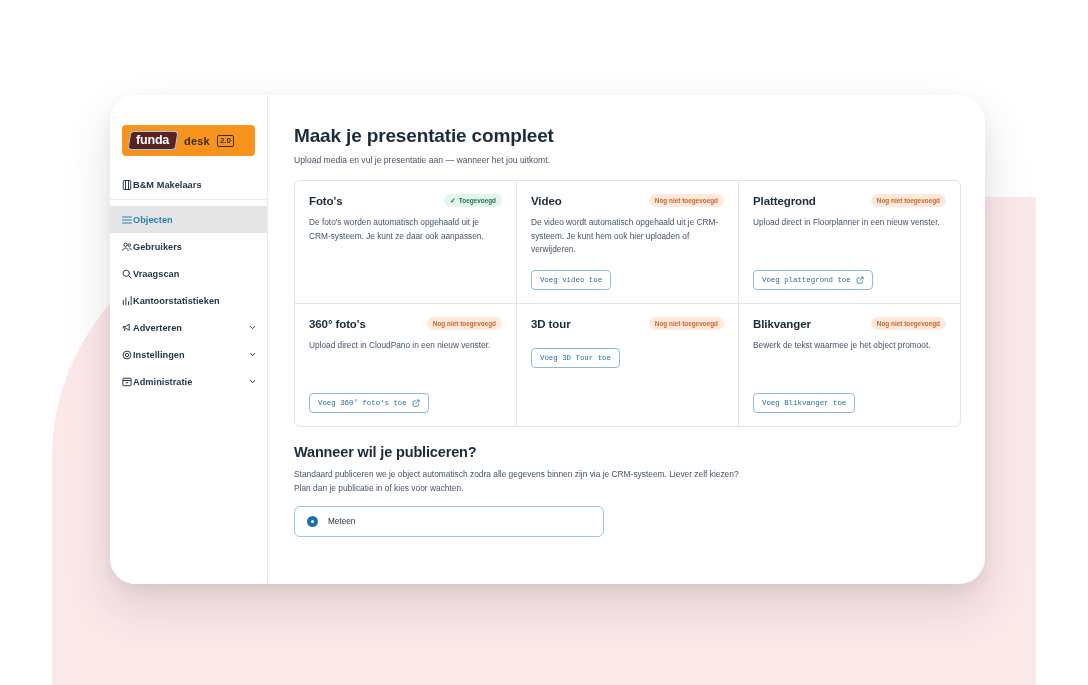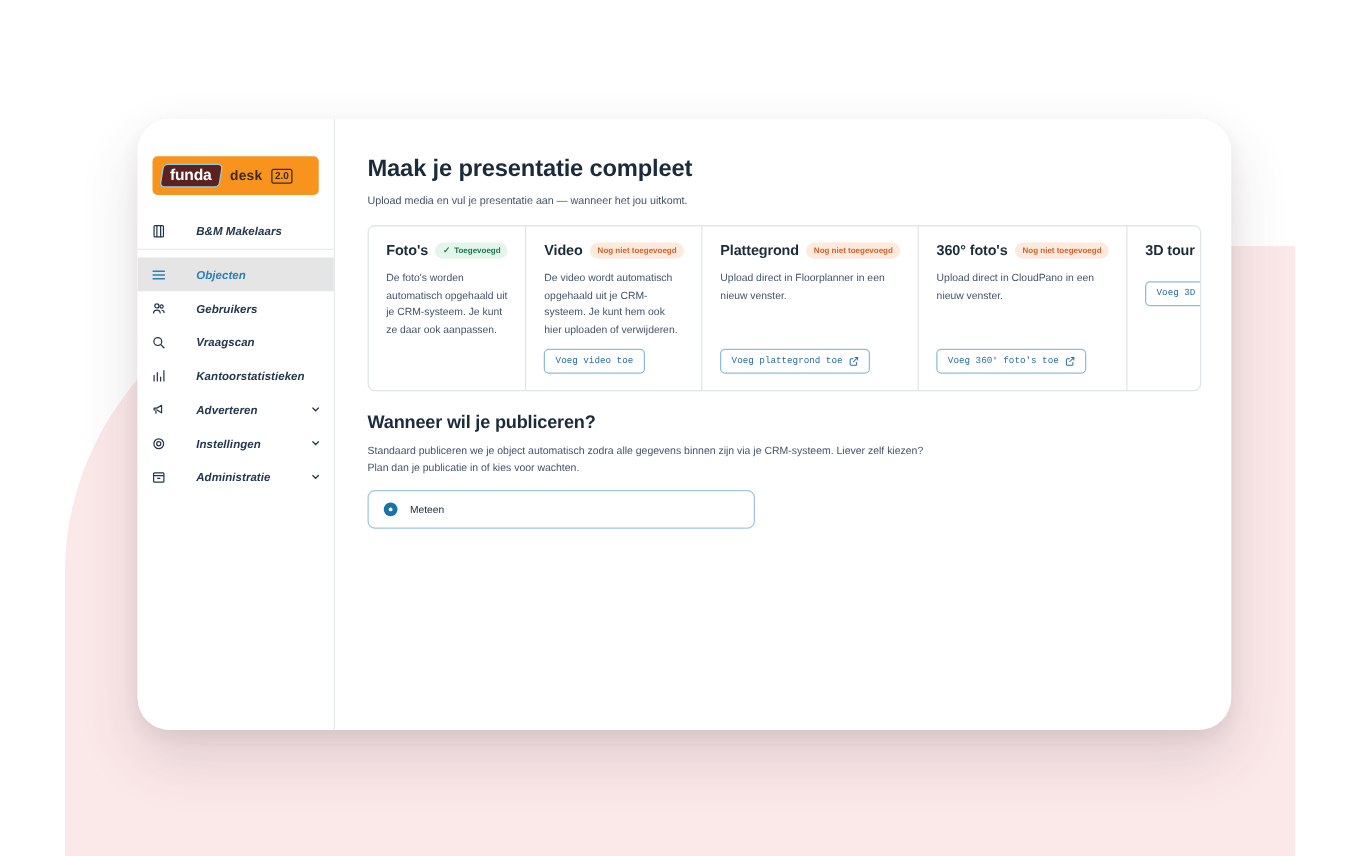--- a/index.html
+++ b/index.html
@@ -101,30 +101,29 @@
     font-weight: bold;
     border: 1.2px solid #3b2a14;
     border-radius: 2px;
     padding: 0px 2px;
     line-height: 10px;
   }
 
   .nav-item {
     display: flex;
     align-items: center;
-    gap: 24px;
+    gap: 0;
     height: 27px;
     padding: 0 10px 0 11px;
     color: #23374d;
     font-size: 9.2px;
     font-weight: bold;
     letter-spacing: 0.05px;
     cursor: pointer;
     position: relative;
-    font-style: italic;
   }
   .nav-item.sep { border-bottom: 1px solid #e6ebf0; margin-bottom: 6px; height: 30px; }
   .nav-item.active { background: #e5e5e5; color: #2a7fb8; }
   .nav-item .ic { width: 12px; height: 12px; flex: 0 0 12px; display:block; }
   .nav-item .ic svg { display:block; }
   .nav-label { white-space: nowrap; }
   .chev { margin-left: auto; width: 9px; height: 9px; }
 
   
   .content {
@@ -141,21 +140,21 @@
   }
   p.section-sub {
     font-size: 8.6px;
     color: #44546a;
     line-height: 13px;
     margin-bottom: 13px;
   }
 
   .grid {
     display: grid;
-    grid-template-columns: repeat(5, 1fr);
+    grid-template-columns: repeat(3, 1fr);
     border: 1px solid #dfe5eb;
     border-radius: 6px;
     overflow: hidden;
     background: #dfe5eb;
     gap: 1px;
   }
   .card {
     background: #ffffff;
     padding: 13px 14px 13px 14px;
     min-height: 122px;
@@ -438,20 +437,32 @@
             <div class="card-title">3D tour</div>
             <div class="badge todo">
               <span>Nog niet toegevoegd</span>
             </div>
           </div>
           <button class="card-btn">
             <span>Voeg 3D Tour toe</span>
           </button>
         </div>
 
+        <div class="card">
+          <div class="card-head">
+            <div class="card-title">Blikvanger</div>
+            <div class="badge todo">
+              <span>Nog niet toegevoegd</span>
+            </div>
+          </div>
+          <div class="card-desc">Bewerk de tekst waarmee je het object promoot.</div>
+          <button class="card-btn">
+            <span>Voeg Blikvanger toe</span>
+          </button>
+        </div>
 
       </div>
 
       <h2 class="pub-title">Wanneer wil je publiceren?</h2>
       <p class="pub-sub">Standaard publiceren we je object automatisch zodra alle gegevens binnen zijn via je CRM-systeem. Liever zelf kiezen? Plan dan je publicatie in of kies voor wachten.</p>
 
       <div class="radio-box">
         <span class="radio-dot">
             <i></i>
           </span>

